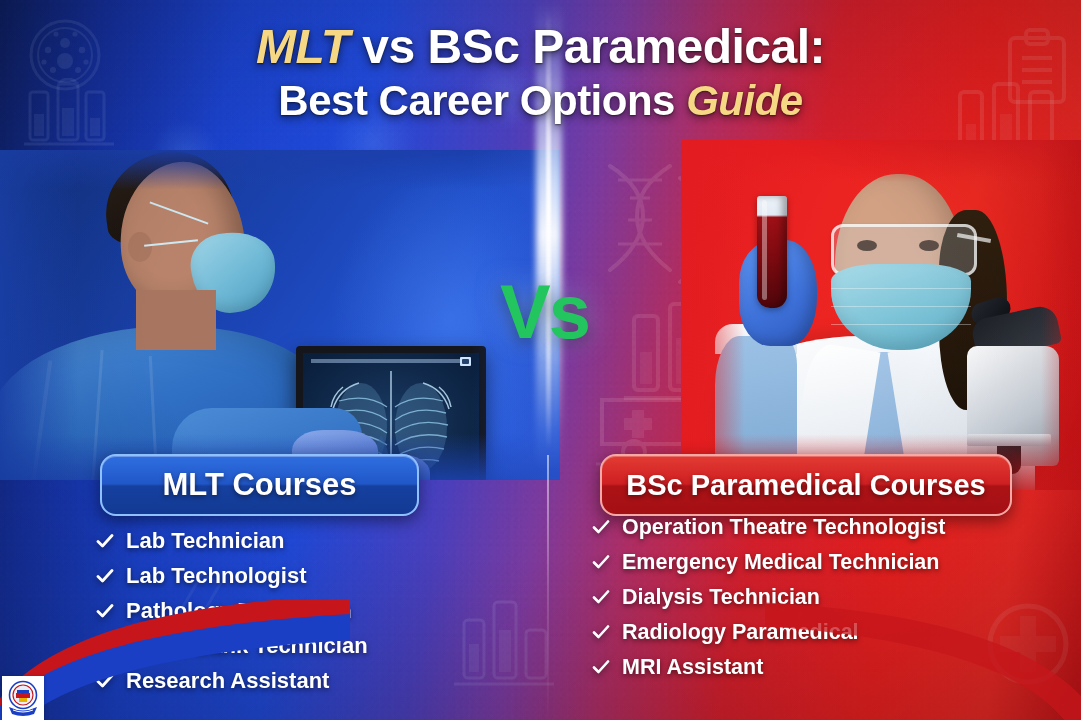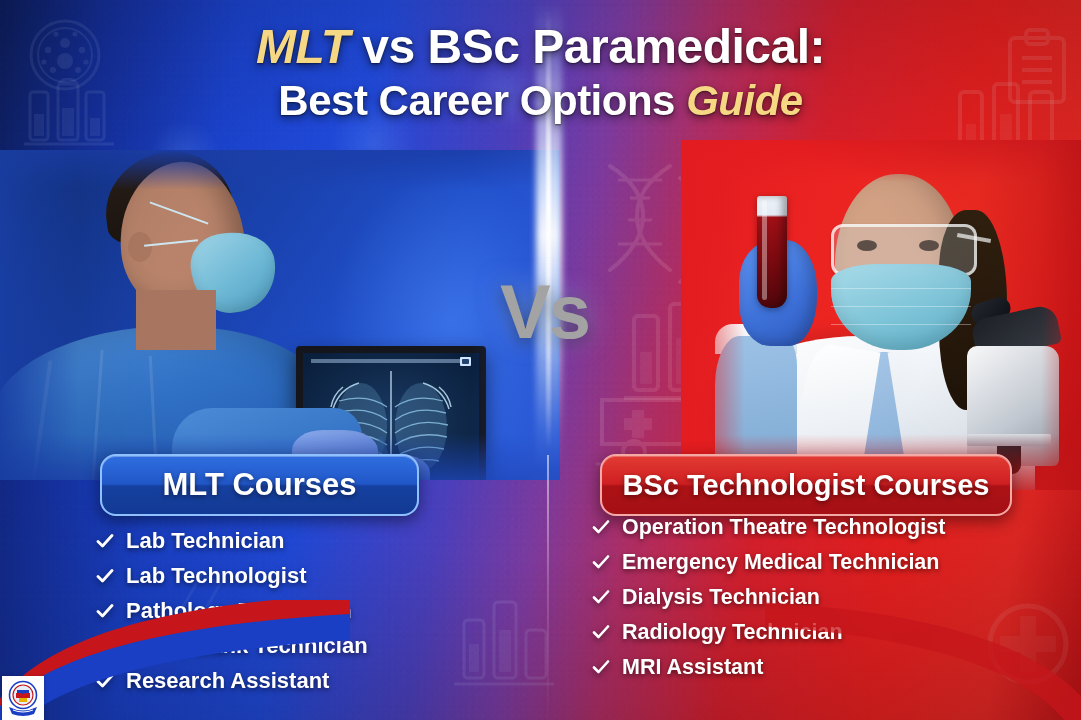--- a/index.html
+++ b/index.html
@@ -202,21 +202,21 @@
   .blend-r{position:absolute;inset:0;pointer-events:none;
     background:
       linear-gradient(to right,rgba(226,28,32,.92) 0%,rgba(226,28,32,0) 16%),
       linear-gradient(to left,rgba(210,20,24,.55) 0%,rgba(210,20,24,0) 10%),
       linear-gradient(to bottom,rgba(226,28,32,.92) 0%,rgba(226,28,32,0) 12%),
       linear-gradient(to top,rgba(220,25,28,.85) 0%,rgba(220,25,28,0) 16%);}
 
   
   .vs{
     position:absolute;left:500px;top:268px;z-index:35;
-    font-size:76px;font-weight:700;color:#a3a3a3;letter-spacing:-2px;
+    font-size:76px;font-weight:700;color:#22c55e;letter-spacing:-2px;
     text-shadow:0 4px 16px rgba(0,0,0,.45),0 0 26px rgba(180,215,255,.55);
   }
 
   
   .badge{
     position:absolute;z-index:40;
     display:flex;align-items:center;justify-content:center;
     font-weight:700;color:#fff;
     text-shadow:0 2px 5px rgba(0,0,0,.45);
   }
@@ -525,21 +525,21 @@
       <span>Best Career Options </span><span class="gold">Guide</span>
     </div>
   </div>
 
   <div class="vs">Vs</div>
 
   <div class="badge" id="badge-mlt">
     <span>MLT Courses</span>
   </div>
   <div class="badge" id="badge-bsc">
-    <span>BSc Technologist Courses</span>
+    <span>BSc Paramedical Courses</span>
   </div>
 
   <div class="list" id="list-mlt">
     <div class="li">
       <span class="chk">
           <svg width="18" height="18" viewBox="0 0 18 18">
             <path d="M2 9.5 L6.5 14 L16 3.5" fill="none" stroke="#fff" stroke-width="2.8" stroke-linecap="round" stroke-linejoin="round"></path>
           </svg>
         </span>
       <span class="li-txt">Lab Technician</span>
@@ -602,21 +602,21 @@
           </svg>
         </span>
       <span class="li-txt">Dialysis Technician</span>
     </div>
     <div class="li">
       <span class="chk">
           <svg width="18" height="18" viewBox="0 0 18 18">
             <path d="M2 9.5 L6.5 14 L16 3.5" fill="none" stroke="#fff" stroke-width="2.6" stroke-linecap="round" stroke-linejoin="round"></path>
           </svg>
         </span>
-      <span class="li-txt">Radiology Technician</span>
+      <span class="li-txt">Radiology Paramedical</span>
     </div>
     <div class="li">
       <span class="chk">
           <svg width="18" height="18" viewBox="0 0 18 18">
             <path d="M2 9.5 L6.5 14 L16 3.5" fill="none" stroke="#fff" stroke-width="2.6" stroke-linecap="round" stroke-linejoin="round"></path>
           </svg>
         </span>
       <span class="li-txt">MRI Assistant</span>
     </div>
   </div>

